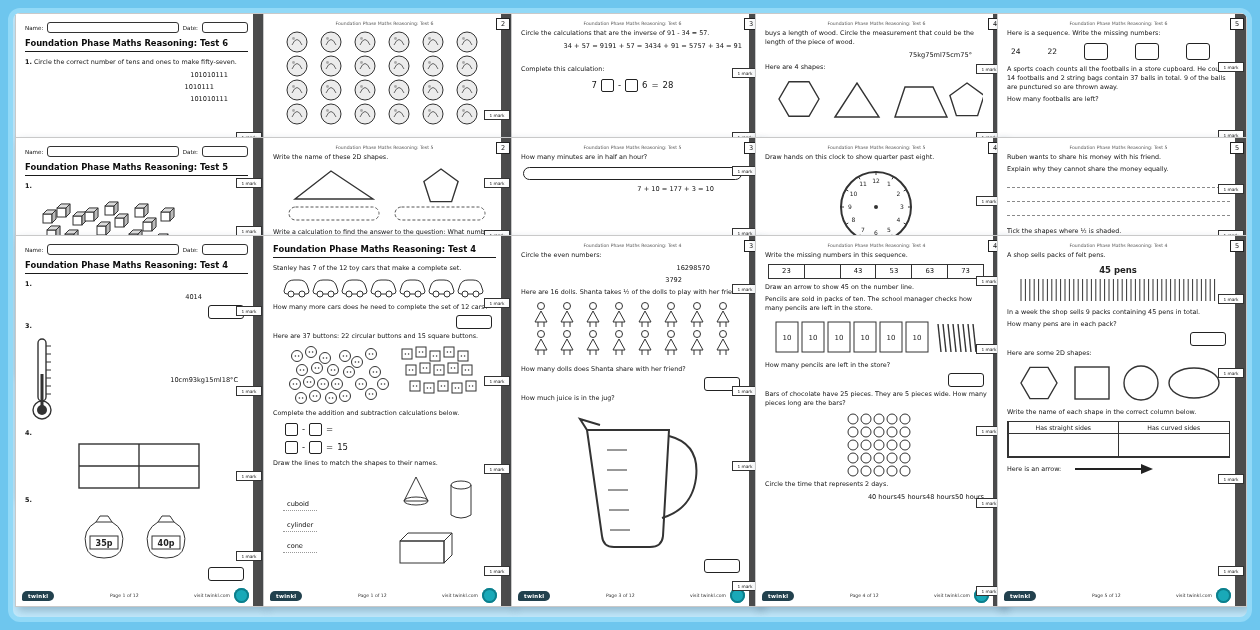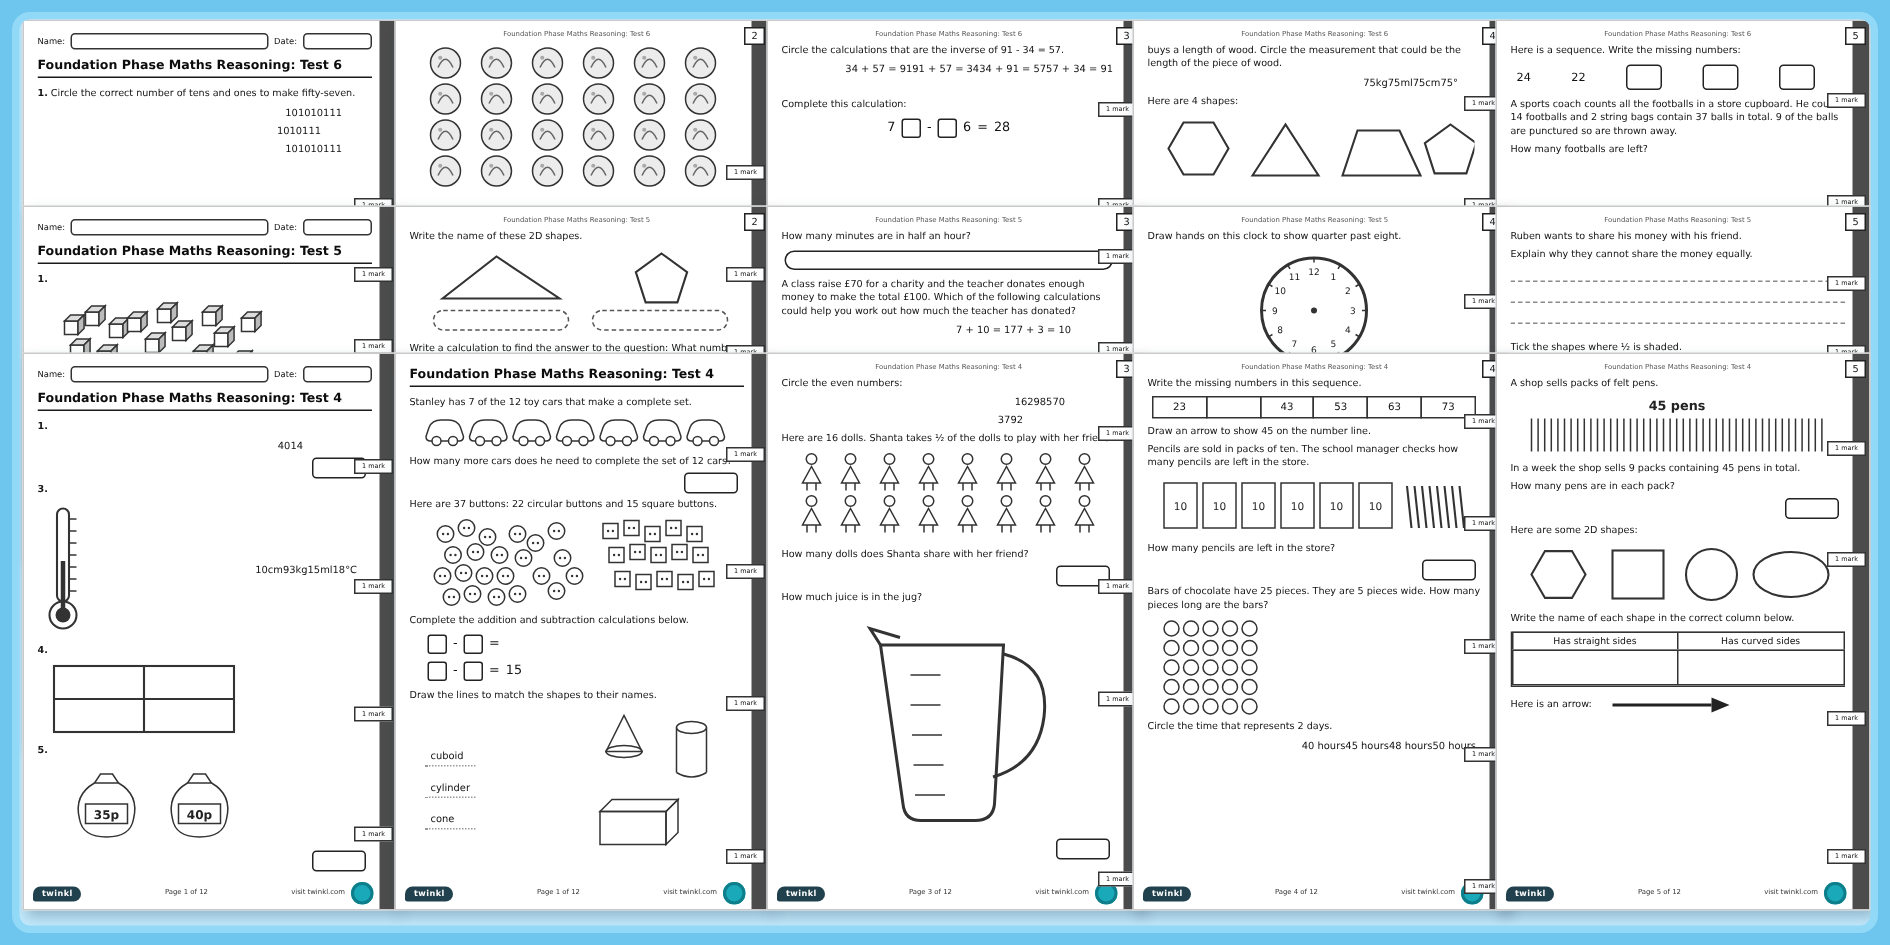--- a/index.html
+++ b/index.html
@@ -25,29 +25,29 @@
 .sbox{width:24px;height:17px;border:1.4px solid #222;border-radius:3px;display:inline-block;background:#fff}
 .cells{display:flex;margin:4px 4px}
 .cell{flex:1;height:15px;border:1px solid #333;margin-left:-1px;font-size:6.8px;display:flex;align-items:center;justify-content:center;color:#111}
 .calc{display:flex;align-items:center;justify-content:center;gap:4px;font-size:8.5px;color:#111;margin:5px 0}
 .calcleft{justify-content:flex-start;padding-left:12px}
 .cbox{width:13px;height:13px;border:1.3px solid #222;border-radius:2px;display:inline-block;background:#fff}
 .dline{border-bottom:1px dashed #8a8a8a;height:10px;margin:4px 0}
 .ansline{height:13px;border:1.1px solid #222;border-radius:7px;margin:5px 2px;background:#fff}
 .ansbox{width:36px;height:14px;border:1.1px solid #222;border-radius:3px;margin:3px 4px 3px auto;background:#fff}
 .g{display:flex;justify-content:center;margin:3px 0}
-.gleft{justify-content:flex-start;padding-left:8px}
+.gleft{justify-content:center;padding-left:8px}
 .rowg{display:flex;align-items:center;gap:8px;margin:3px 0}
 .grow{flex:1}
 .matchrow{display:flex;justify-content:space-between;align-items:center;padding:0 10px;margin:2px 0}
 .mname{font-size:6.6px;color:#111;margin:10px 0;padding:0 4px 2px;border-bottom:1px dotted #999}
 .t2{display:grid;grid-template-columns:1fr 1fr;margin:4px 0;border:1px solid #333}
 .t2h{border:1px solid #333;margin:-0.5px;font-size:6.2px;color:#111;text-align:center;padding:2px 0;background:#fff}
 .t2c{border:1px solid #333;margin:-0.5px;height:24px;background:#fff}
-.parrow{display:flex;align-items:flex-end;gap:10px;margin:3px 0}
+.parrow{display:flex;align-items:flex-start;gap:10px;margin:3px 0}
 .pfoot{position:absolute;left:6px;right:15px;bottom:3px;display:flex;align-items:center;justify-content:space-between;z-index:2}
 .cloud{background:#22414e;color:#fff;border-radius:7px 7px 7px 2px;padding:2px 6px;font-size:5.4px;font-weight:bold;letter-spacing:.3px}
 .fpage{font-size:4.6px;color:#333}
 .frt{display:flex;align-items:center;gap:4px}
 .fvisit{font-size:4.6px;color:#333}
 .stamp{width:15px;height:15px;border-radius:50%;background:#19a9b8;box-shadow:inset 0 0 0 2px #0e7e8b}
 svg{display:block}
 </style>
 </head>
 <body>
@@ -329,21 +329,20 @@
       <div class="strip"></div>
       <div class="badge">2</div>
       <div class="mark" style="top: 40px;">1 mark</div>
       <div class="mark" style="top: 92px;">1 mark</div>
     </div>
     <div class="page" style="left: 498px; top: 124px; width: 250px; height: 360px; z-index: 13;">
       <div class="content">
         <div class="hdr">Foundation Phase Maths Reasoning: Test 5</div>
         <div class="p">How many minutes are in half an hour?</div>
         <div class="ansline"></div>
-        <div class="p">A class raise £70 for a charity and the teacher donates enough money to make the total £100. Which of the following calculations could help you work out how much the teacher has donated?</div>
         <div class="opts" style="padding: 0px 30px;">
           <span class="opt">7 + 10 = 17</span>
           <span class="opt">7 + 3 = 10</span>
         </div>
       </div>
       <div class="strip"></div>
       <div class="badge">3</div>
       <div class="mark" style="top: 28px;">1 mark</div>
       <div class="mark" style="top: 90px;">1 mark</div>
     </div>

